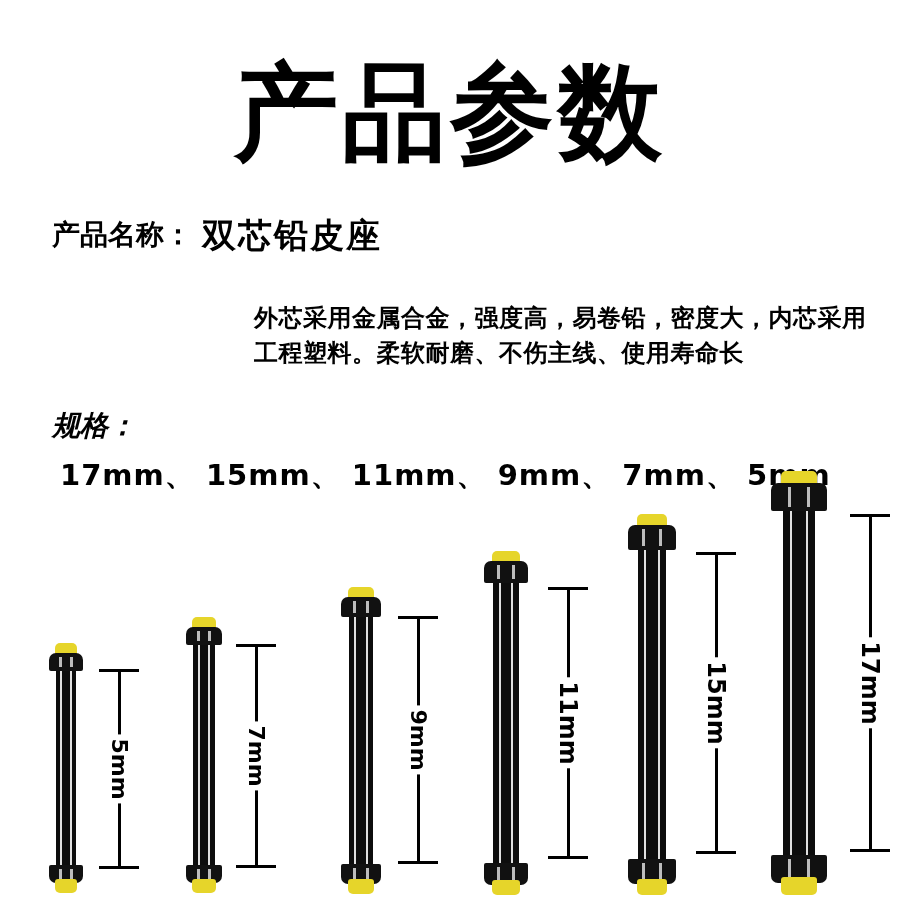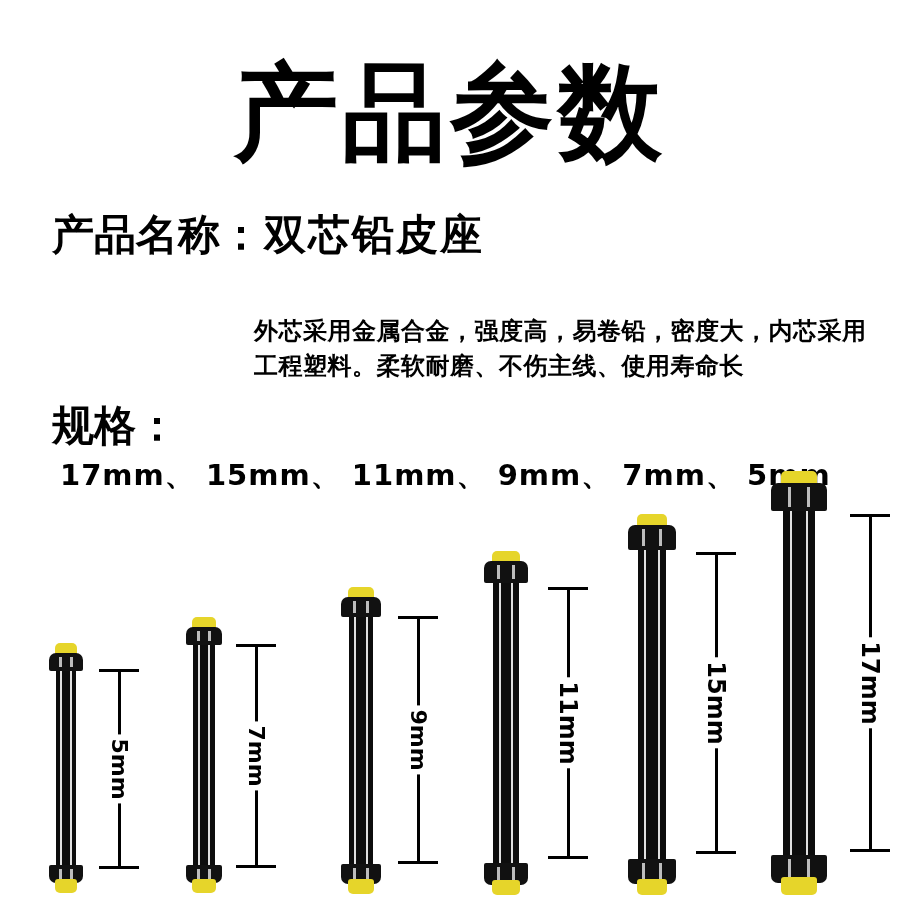--- a/index.html
+++ b/index.html
@@ -1,27 +1,27 @@
 <!DOCTYPE html>
 <html><head>
 <meta charset="utf-8">
 <style>
   html,body{margin:0;padding:0;background:#ffffff;}
   body{width:900px;height:900px;position:relative;overflow:hidden;font-family:"DejaVu Sans",sans-serif;color:#000;}
   .title{position:absolute;left:0;top:52px;width:900px;text-align:center;font-size:104px;font-weight:bold;letter-spacing:4px;line-height:120px;transform:scaleY(1.02);}
   .row{position:absolute;left:52px;font-weight:bold;}
-  .label{font-size:42px;display:inline-block;vertical-align:top;}
+  .label{font-size:28px;display:inline-block;vertical-align:top;}
   .name-row{top:212px;}
-  .name-row .val{font-size:42px;margin-left:2px;letter-spacing:2px;display:inline-block;vertical-align:top;line-height:46px;}
+  .name-row .val{font-size:34px;margin-left:10px;letter-spacing:2px;display:inline-block;vertical-align:top;line-height:46px;}
   .name-row .label{line-height:46px;}
   .feat-row{top:298px;width:840px;}
   .feat-row .label{line-height:44px;}
-  .feat-row .val{position:absolute;left:202px;top:16px;width:630px;font-size:24px;line-height:35px;letter-spacing:0.5px;}
+  .feat-row .val{position:absolute;left:202px;top:3px;width:630px;font-size:24px;line-height:35px;letter-spacing:0.5px;}
   .spec-row{top:402px;}
-  .spec-row .label{line-height:48px;}
+  .spec-row .label{line-height:48px;font-style:italic;}
   .spec-row .val{font-size:29px;line-height:50px;margin-left:8px;letter-spacing:1px;display:inline-block;vertical-align:top;}
 
   .rod{position:absolute;}
   .cap-y{position:absolute;left:50%;transform:translateX(-50%);background:#e6d52a;border-radius:5px 5px 3px 3px;}
   .cap-y.bot{border-radius:3px 3px 5px 5px;}
   .head{position:absolute;left:0;right:0;background:#111;border-radius:7px 7px 2px 2px;}
   .head.bot{border-radius:2px 2px 7px 7px;}
   .head::before,.head::after{content:"";position:absolute;top:4px;bottom:4px;width:3px;background:#bdbdbd;}
   .head::before{left:30%;}
   .head::after{right:30%;}

